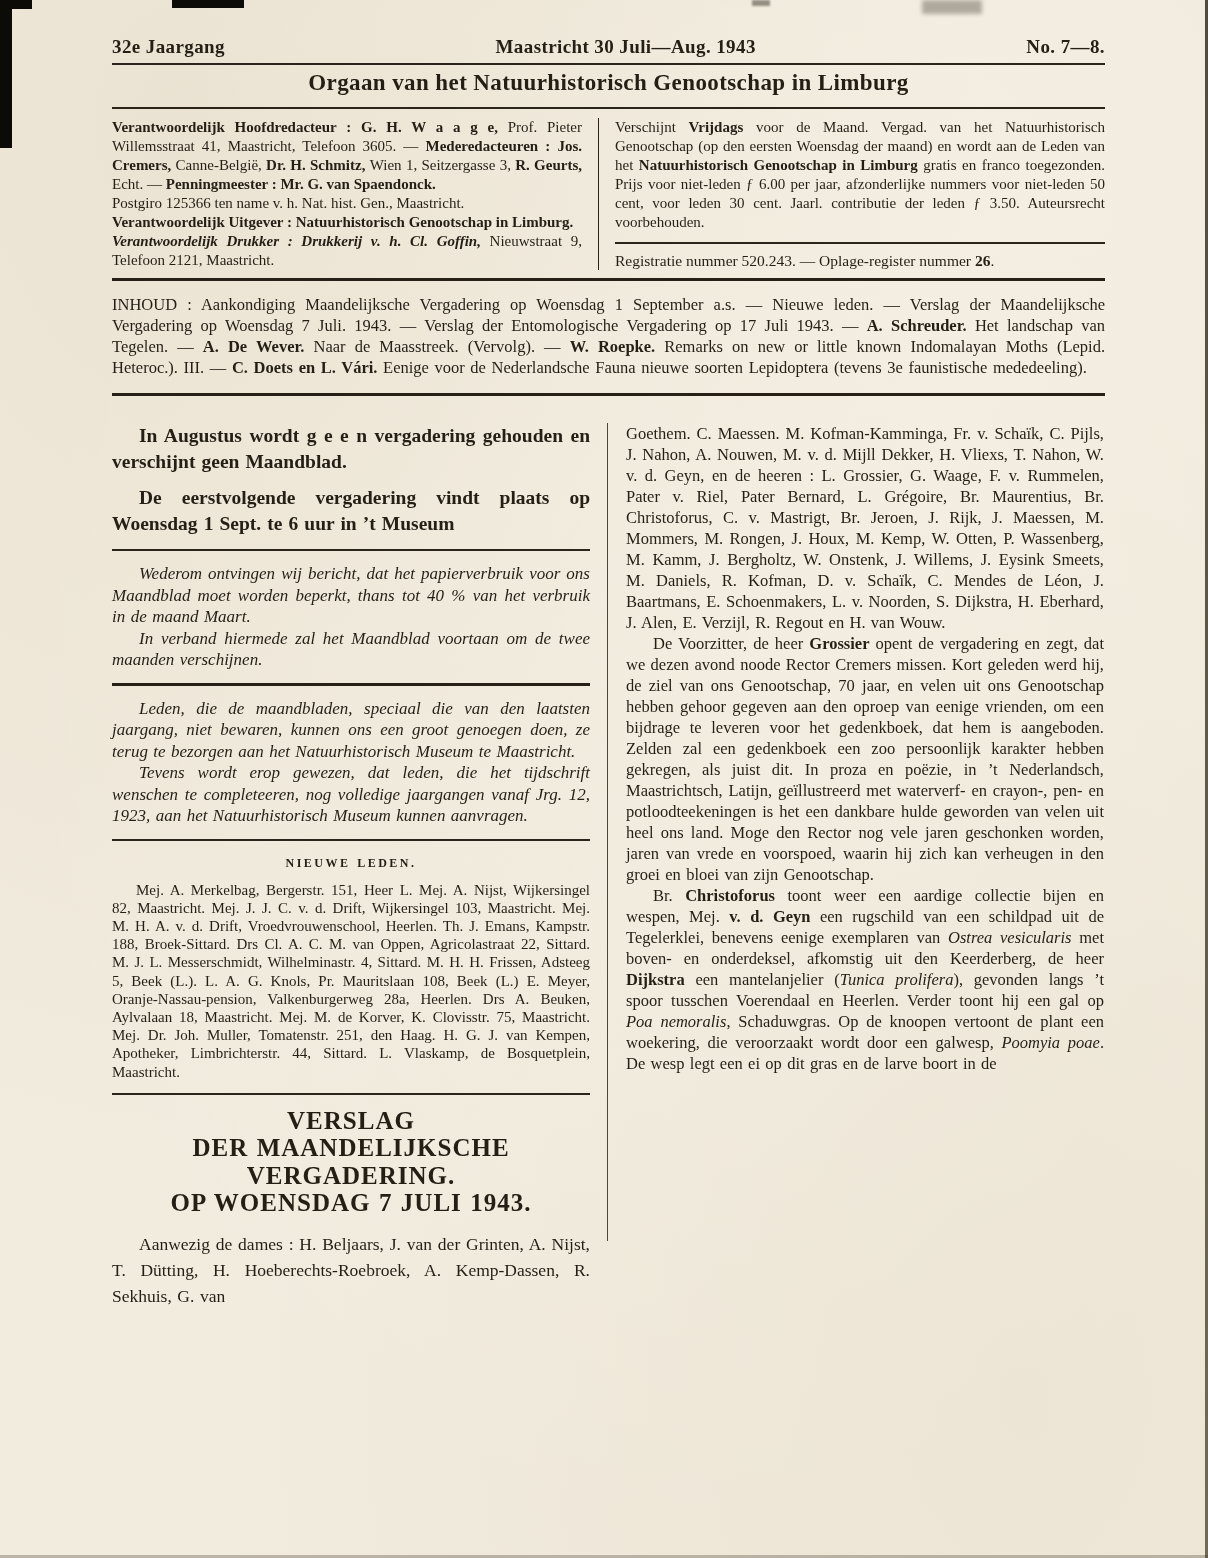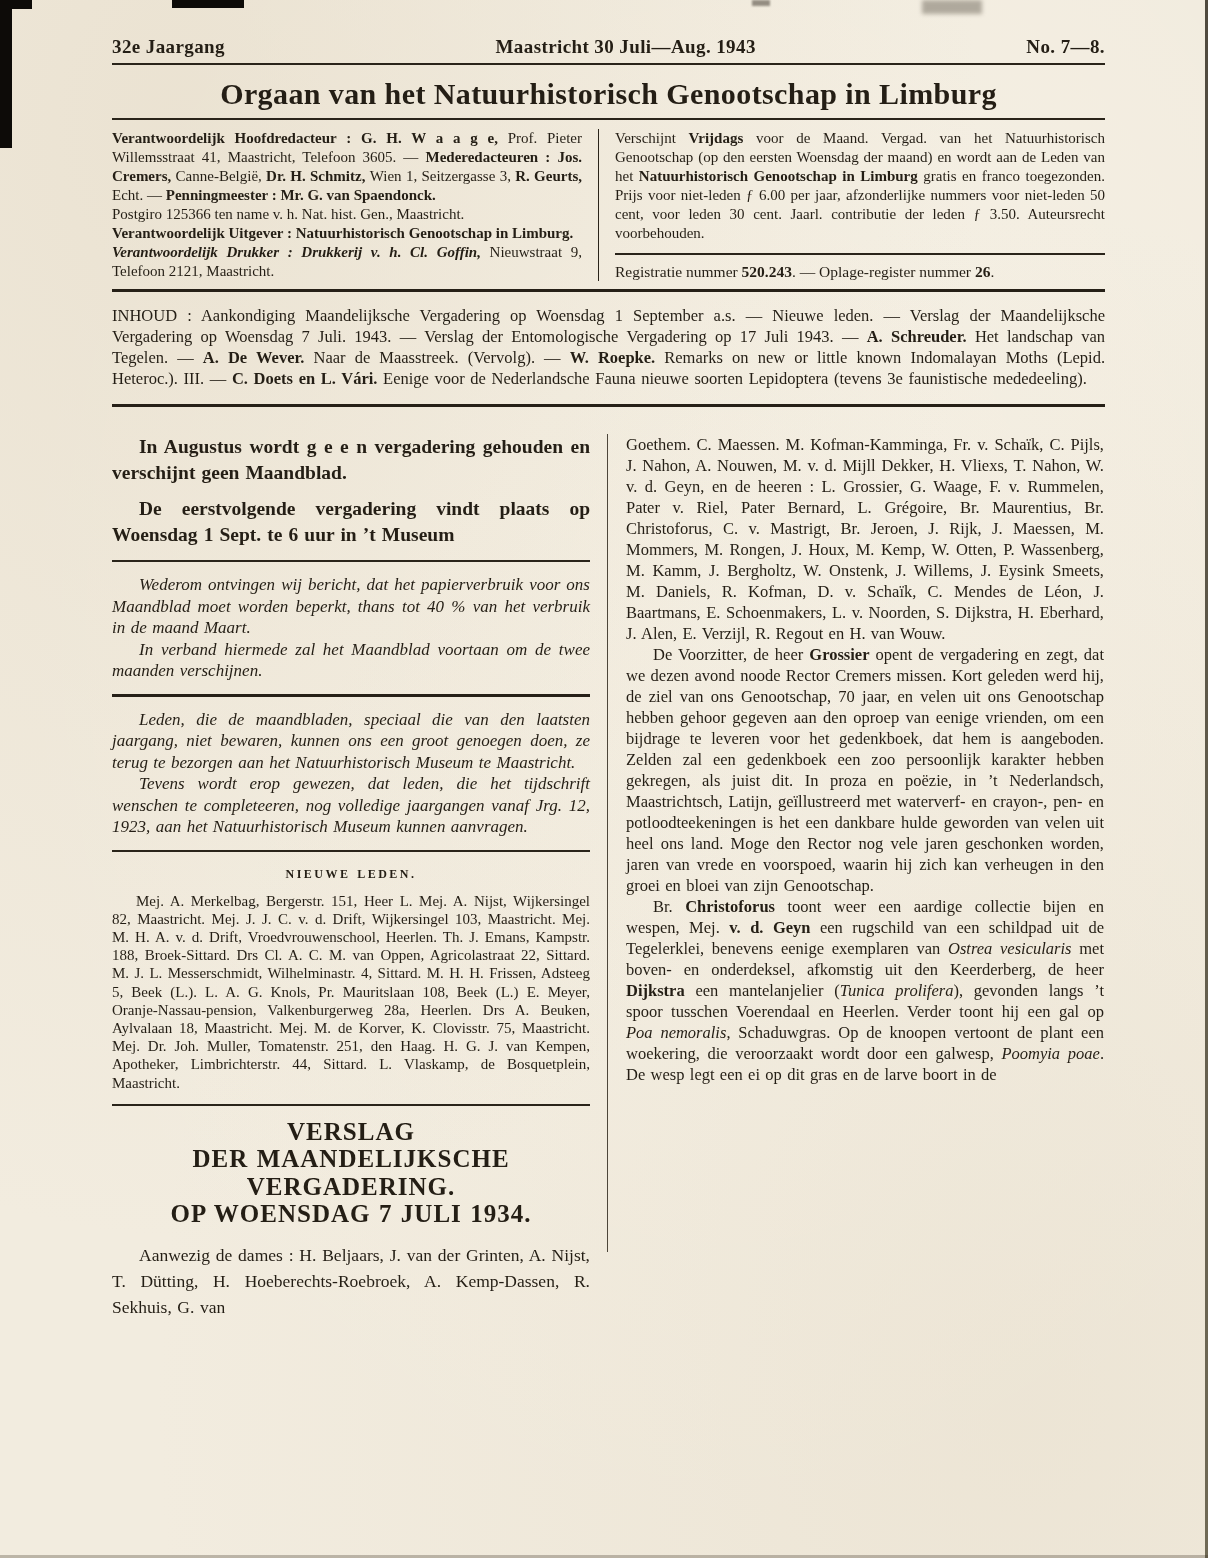--- a/index.html
+++ b/index.html
@@ -29,21 +29,21 @@
   .art-bottom-edge { left:0; bottom:0; width:100%; height:3px; background:rgba(64,54,40,.3); }
 
   
   .issue-line { display:flex; justify-content:space-between; align-items:center;
     padding-top:36px; font-weight:bold; font-size:19px; letter-spacing:.4px; }
   .rule { height:2px; background:#2a241a; }
   .rule-thick { height:3px; background:#262017; }
   .rule-1 { margin-top:5px; }
   .journal-title { font-weight:bold; font-size:74px; line-height:80px; text-align:center;
     margin:2px 0 0; letter-spacing:-1px; white-space:nowrap; }
-  .journal-subtitle { font-weight:bold; font-size:30px; line-height:30px; text-align:center; margin-top:14px; letter-spacing:.4px; }
+  .journal-subtitle { font-weight:bold; font-size:23px; line-height:30px; text-align:center; margin-top:3px; letter-spacing:.4px; }
   .rule-2 { margin-top:9px; }
 
   
   .masthead { display:flex; padding:9px 0 8px; }
   .m-left { width:470px; font-size:15px; line-height:19px; text-align:justify; }
   .m-vdiv { width:1px; background:#2a241a; margin:0 16px 0 16px; }
   .m-right { flex:1; font-size:15px; line-height:19px; text-align:justify; display:flex; flex-direction:column; }
   .m-para { margin:0; }
   .m-spacer { flex:1; }
   .m-rule { height:2px; background:#2a241a; margin:7px 0 7px; }
@@ -98,21 +98,21 @@
         <p class="m-para"><span style="font-weight: bold;">Verantwoordelijk Hoofdredacteur : </span><span style="font-weight: bold;">G. H. W a a g e, </span><span>Prof. Pieter Willemsstraat 41, Maastricht, Telefoon 3605. — </span><span style="font-weight: bold;">Mederedacteuren : </span><span style="font-weight: bold;">Jos. Cremers, </span><span>Canne-België, </span><span style="font-weight: bold;">Dr. H. Schmitz, </span><span>Wien 1, Seitzergasse 3, </span><span style="font-weight: bold;">R. Geurts, </span><span>Echt. — </span><span style="font-weight: bold;">Penningmeester : Mr. G. van Spaendonck.</span></p>
         <p class="m-para"><span>Postgiro 125366 ten name v. h. Nat. hist. Gen., Maastricht.</span></p>
         <p class="m-para"><span style="font-weight: bold;">Verantwoordelijk Uitgever : Natuurhistorisch Genootschap in Limburg.</span></p>
         <p class="m-para"><span style="font-weight: bold; font-style: italic;">Verantwoordelijk Drukker : Drukkerij v. h. Cl. Goffin, </span><span>Nieuwstraat 9, Telefoon 2121, Maastricht.</span></p>
       </div>
       <div class="m-vdiv"></div>
       <div class="m-right">
         <p class="m-para"><span>Verschijnt </span><span style="font-weight: bold;">Vrijdags</span><span> voor de Maand. Vergad. van het Natuurhistorisch Genootschap (op den eersten Woensdag der maand) en wordt aan de Leden van het </span><span style="font-weight: bold;">Natuurhistorisch Genootschap in Limburg</span><span> gratis en franco toegezonden. Prijs voor niet-leden ƒ 6.00 per jaar, afzonderlijke nummers voor niet-leden 50 cent, voor leden 30 cent. Jaarl. contributie der leden ƒ 3.50. Auteursrecht voorbehouden.</span></p>
         <div class="m-spacer"></div>
         <div class="m-rule"></div>
-        <p class="registration"><span>Registratie nummer </span><span style="font-weight: bold;">520.243</span><span>. — Oplage-register nummer </span><span style="font-weight: bold;">26</span><span>.</span></p>
+        <p class="registration"><span>Registratie nummer </span><span style="font-weight: normal;">520.243</span><span>. — Oplage-register nummer </span><span style="font-weight: bold;">26</span><span>.</span></p>
       </div>
     </div>
     <div class="rule-thick"></div>
 
     <p class="inhoud"><span>INHOUD : Aankondiging Maandelijksche Vergadering op Woensdag 1 September a.s. — Nieuwe leden. — Verslag der Maandelijksche Vergadering op Woensdag 7 Juli. 1943. — Verslag der Entomologische Vergadering op 17 Juli 1943. — </span><span style="font-weight: bold;">A. Schreuder.</span><span> Het landschap van Tegelen. — </span><span style="font-weight: bold;">A. De Wever.</span><span> Naar de Maasstreek. (Vervolg). — </span><span style="font-weight: bold;">W. Roepke.</span><span> Remarks on new or little known Indomalayan Moths (Lepid. Heteroc.). III. — </span><span style="font-weight: bold;">C. Doets en L. Vári.</span><span> Eenige voor de Nederlandsche Fauna nieuwe soorten Lepidoptera (tevens 3e faunistische mededeeling).</span></p>
     <div class="rule-thick"></div>
 
     <div class="columns">
 
       <div class="col">
@@ -124,21 +124,21 @@
         <div class="rule-col-heavy"></div>
         <p class="notice indent">Leden, die de maandbladen, speciaal die van den laatsten jaargang, niet bewaren, kunnen ons een groot genoegen doen, ze terug te bezorgen aan het Natuurhistorisch Museum te Maastricht.</p>
         <p class="notice indent">Tevens wordt erop gewezen, dat leden, die het tijdschrift wenschen te completeeren, nog volledige jaargangen vanaf Jrg. 12, 1923, aan het Natuurhistorisch Museum kunnen aanvragen.</p>
         <div class="rule-col"></div>
         <h3 class="heading-nl">NIEUWE LEDEN.</h3>
         <p class="members">Mej. A. Merkelbag, Bergerstr. 151, Heer L. Mej. A. Nijst, Wijkersingel 82, Maastricht. Mej. J. J. C. v. d. Drift, Wijkersingel 103, Maastricht. Mej. M. H. A. v. d. Drift, Vroedvrouwenschool, Heerlen. Th. J. Emans, Kampstr. 188, Broek-Sittard. Drs Cl. A. C. M. van Oppen, Agricolastraat 22, Sittard. M. J. L. Messerschmidt, Wilhelminastr. 4, Sittard. M. H. H. Frissen, Adsteeg 5, Beek (L.). L. A. G. Knols, Pr. Mauritslaan 108, Beek (L.) E. Meyer, Oranje-Nassau-pension, Valkenburgerweg 28a, Heerlen. Drs A. Beuken, Aylvalaan 18, Maastricht. Mej. M. de Korver, K. Clovisstr. 75, Maastricht. Mej. Dr. Joh. Muller, Tomatenstr. 251, den Haag. H. G. J. van Kempen, Apotheker, Limbrichterstr. 44, Sittard. L. Vlaskamp, de Bosquetplein, Maastricht.</p>
         <div class="rule-col"></div>
         <div class="verslag-h">
           <div>VERSLAG</div>
           <div>DER MAANDELIJKSCHE VERGADERING.</div>
-          <div>OP WOENSDAG 7 JULI 1934.</div>
+          <div>OP WOENSDAG 7 JULI 1943.</div>
         </div>
         <p class="attendees indent">Aanwezig de dames : H. Beljaars, J. van der Grinten, A. Nijst, T. Dütting, H. Hoeberechts-Roebroek, A. Kemp-Dassen, R. Sekhuis, G. van</p>
       </div>
 
       <div class="col-vdiv"></div>
 
       <div class="col">
         <p>Goethem. C. Maessen. M. Kofman-Kamminga, Fr. v. Schaïk, C. Pijls, J. Nahon, A. Nouwen, M. v. d. Mijll Dekker, H. Vliexs, T. Nahon, W. v. d. Geyn, en de heeren : L. Grossier, G. Waage, F. v. Rummelen, Pater v. Riel, Pater Bernard, L. Grégoire, Br. Maurentius, Br. Christoforus, C. v. Mastrigt, Br. Jeroen, J. Rijk, J. Maessen, M. Mommers, M. Rongen, J. Houx, M. Kemp, W. Otten, P. Wassenberg, M. Kamm, J. Bergholtz, W. Onstenk, J. Willems, J. Eysink Smeets, M. Daniels, R. Kofman, D. v. Schaïk, C. Mendes de Léon, J. Baartmans, E. Schoenmakers, L. v. Noorden, S. Dijkstra, H. Eberhard, J. Alen, E. Verzijl, R. Regout en H. van Wouw.</p>
         <p class="indent"><span>De Voorzitter, de heer </span><span style="font-weight: bold;">Grossier</span><span> opent de vergadering en zegt, dat we dezen avond noode Rector Cremers missen. Kort geleden werd hij, de ziel van ons Genootschap, 70 jaar, en velen uit ons Genootschap hebben gehoor gegeven aan den oproep van eenige vrienden, om een bijdrage te leveren voor het gedenkboek, dat hem is aangeboden. Zelden zal een gedenkboek een zoo persoonlijk karakter hebben gekregen, als juist dit. In proza en poëzie, in ’t Nederlandsch, Maastrichtsch, Latijn, geïllustreerd met waterverf- en crayon-, pen- en potloodteekeningen is het een dankbare hulde geworden van velen uit heel ons land. Moge den Rector nog vele jaren geschonken worden, jaren van vrede en voorspoed, waarin hij zich kan verheugen in den groei en bloei van zijn Genootschap.</span></p>
         <p class="indent"><span>Br. </span><span style="font-weight: bold;">Christoforus</span><span> toont weer een aardige collectie bijen en wespen, Mej. </span><span style="font-weight: bold;">v. d. Geyn</span><span> een rugschild van een schildpad uit de Tegelerklei, benevens eenige exemplaren van </span><span style="font-style: italic;">Ostrea vesicularis</span><span> met boven- en onderdeksel, afkomstig uit den Keerderberg, de heer </span><span style="font-weight: bold;">Dijkstra</span><span> een mantelanjelier (</span><span style="font-style: italic;">Tunica prolifera</span><span>), gevonden langs ’t spoor tusschen Voerendaal en Heerlen. Verder toont hij een gal op </span><span style="font-style: italic;">Poa nemoralis</span><span>, Schaduwgras. Op de knoopen vertoont de plant een woekering, die veroorzaakt wordt door een galwesp, </span><span style="font-style: italic;">Poomyia poae</span><span>. De wesp legt een ei op dit gras en de larve boort in de</span></p>

